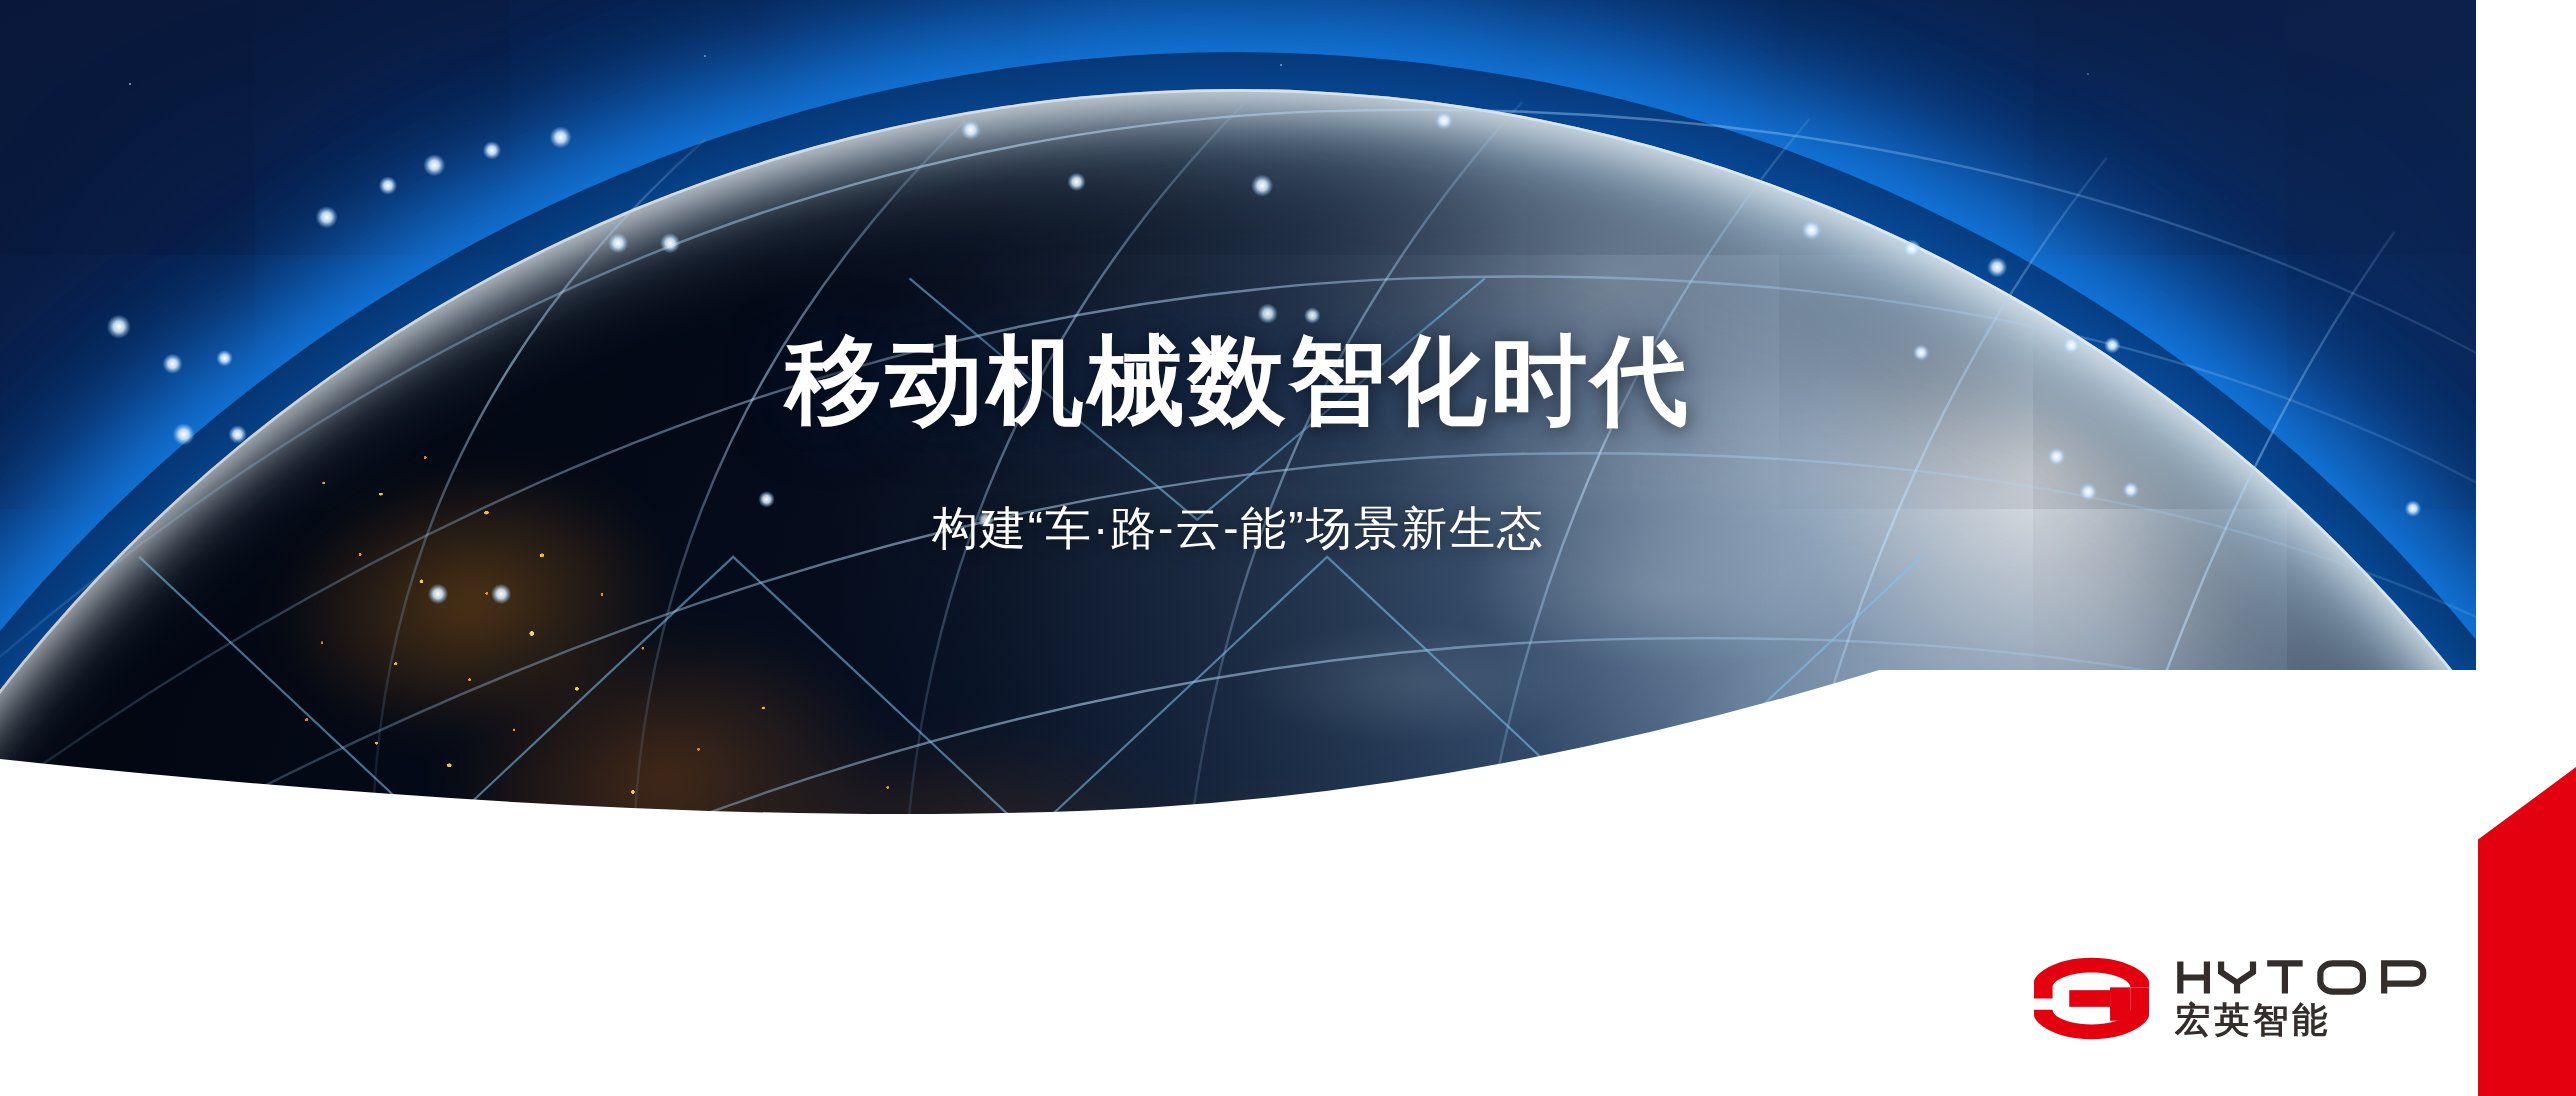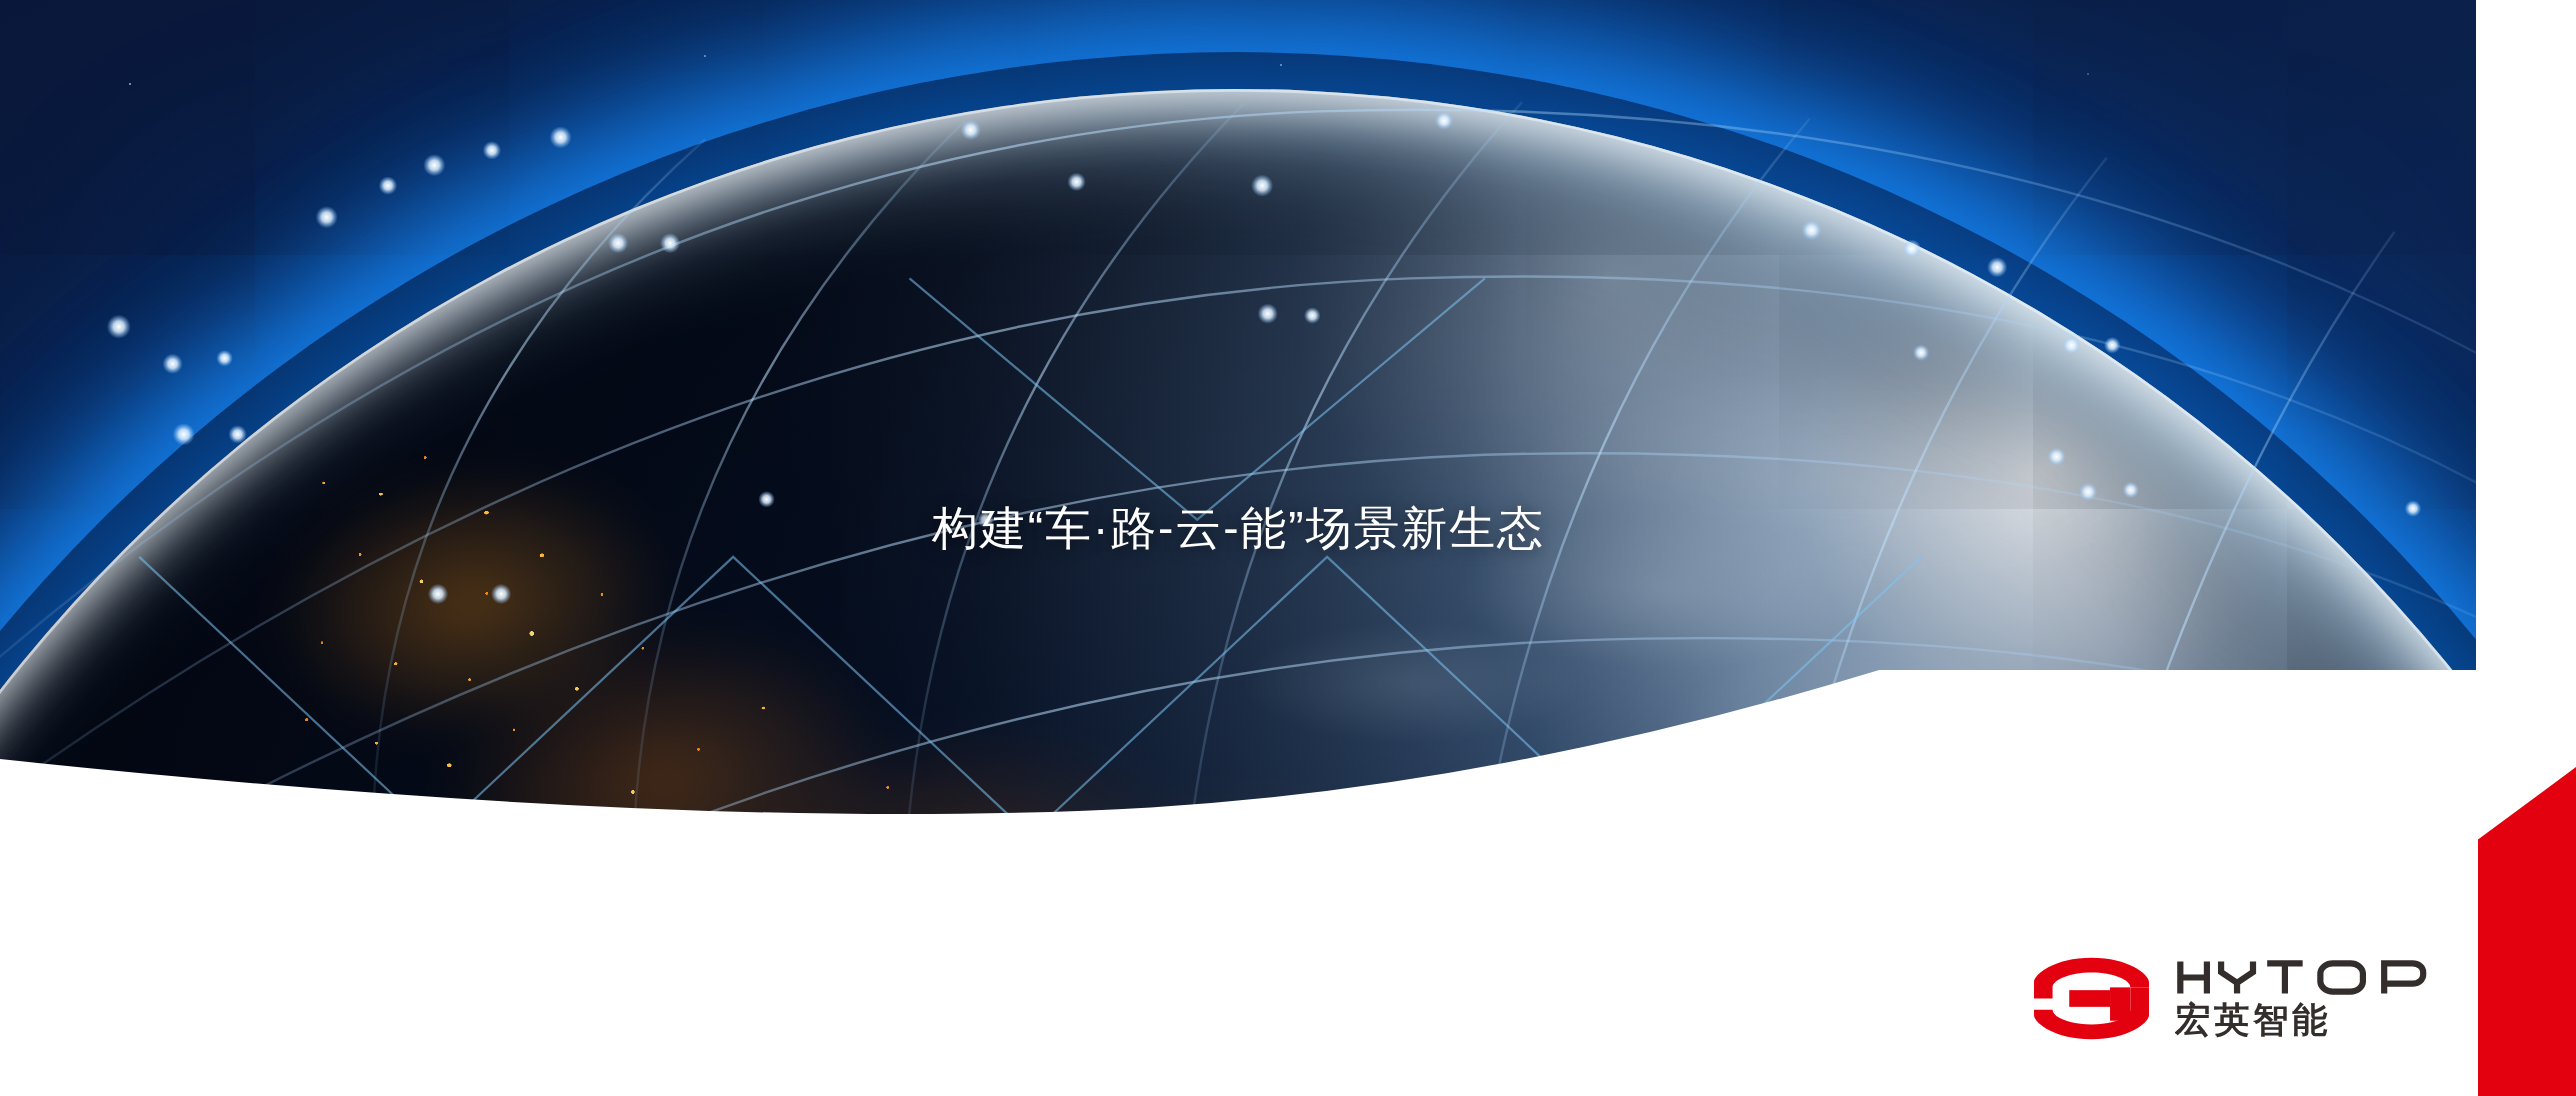--- a/index.html
+++ b/index.html
@@ -284,20 +284,21 @@
         <circle cx="1062" cy="560" r="9" fill="url(#nodeG)"></circle>
       </g>
     </svg>
   </div>
 
   <svg id="swoosh" viewBox="0 0 2669 460" preserveAspectRatio="none">
     <path d="M 0 96 Q 760 176 1240 148 Q 1900 108 2669 -250 L 2669 460 L 0 460 Z" fill="#ffffff"></path>
   </svg>
 
   <div id="titleblock">
+    <div id="main-title">移动机械数智化时代</div>
     <div id="subtitle">构建“车·路-云-能”场景新生态</div>
   </div>
 
   <div id="right-strip">
     <div id="red-bar"></div>
   </div>
 
   <div id="logo">
 
     <svg id="logo-mark" viewBox="0 0 128 96">

